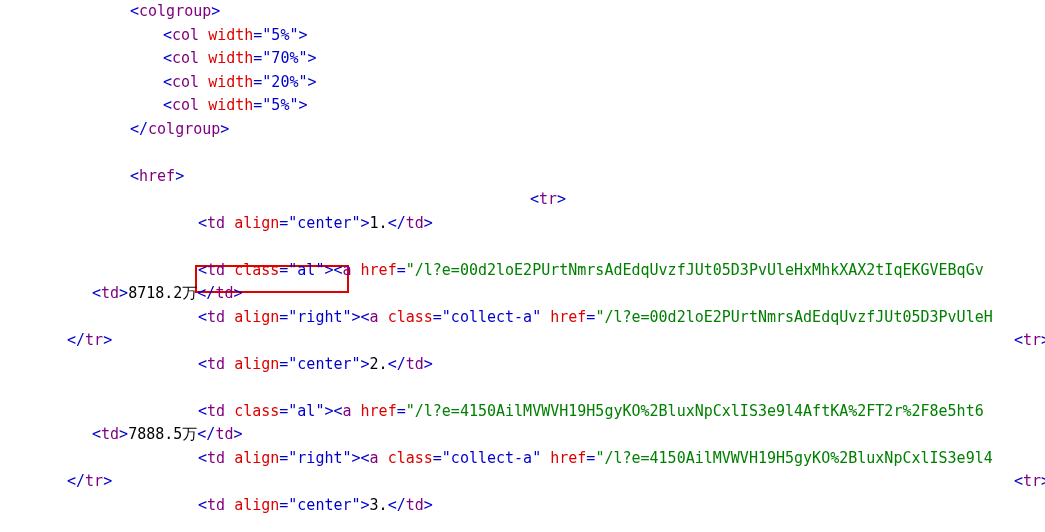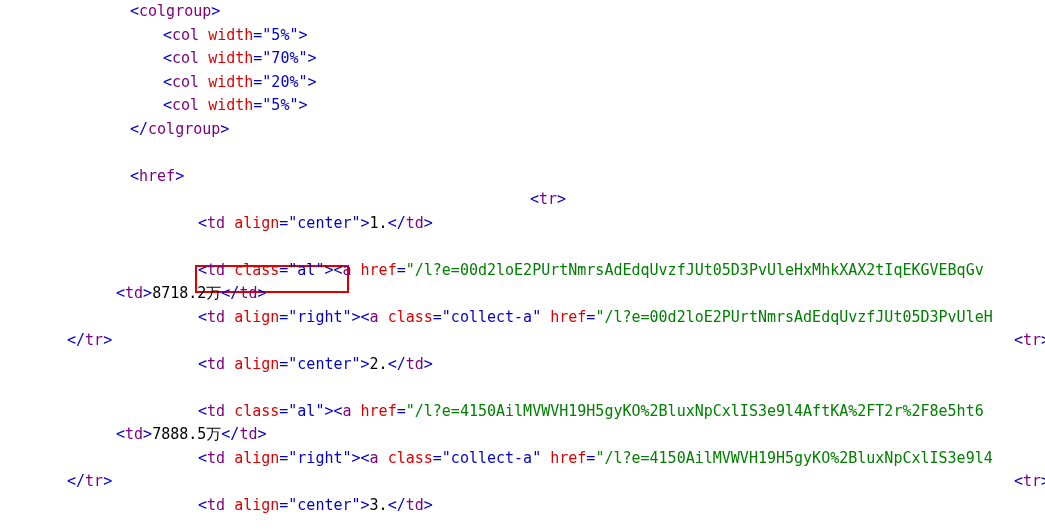--- a/index.html
+++ b/index.html
@@ -11,21 +11,21 @@
     line-height: 1.55;
     color: #000;
     white-space: nowrap;
     overflow: hidden;
     width: 1045px;
     height: 532px;
   }
   .pad0 { margin-left: 130px; }
   .pad1 { margin-left: 163px; }
   .pad2 { margin-left: 198px; }
-  .pad3 { margin-left: 116px; }
+  .pad3 { margin-left: 92px; }
   .pad-tr-open { margin-left: 530px; }
   .pad-closetr { margin-left: 67px; }
   .blank { height: 23px; }
   .angle { color: #0000cc; }
   .tag { color: #800080; }
   .attr-name { color: #dd0000; }
   .eq { color: #0000cc; }
   .attr-val { color: #0000cc; }
   .val-green { color: #008000; }
   .txt { color: #000000; }

